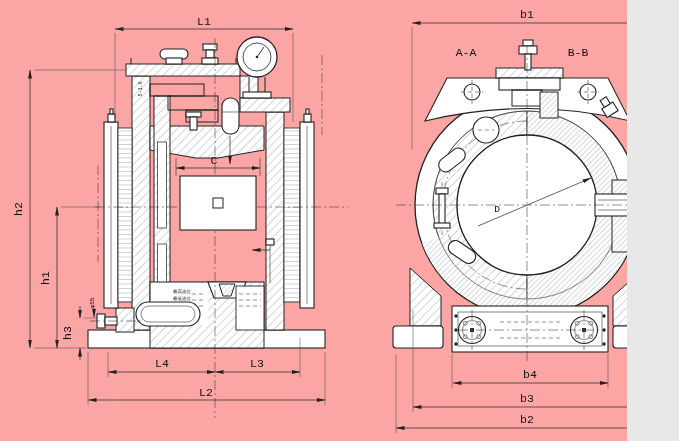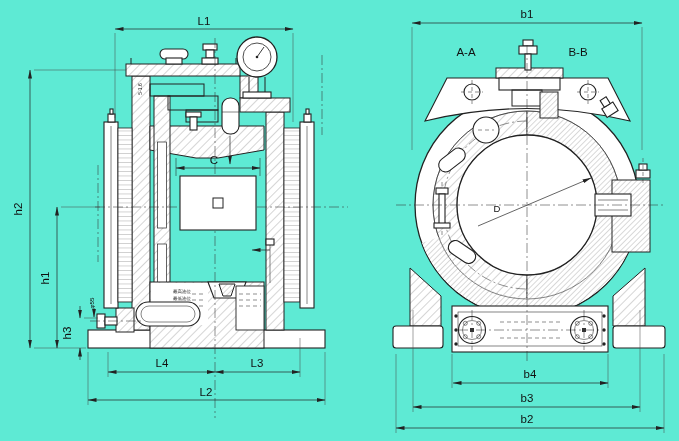--- a/index.html
+++ b/index.html
@@ -1,17 +1,17 @@
 <!DOCTYPE html>
 <html><head>
 <meta charset="utf-8">
 <style>
   html,body{margin:0;padding:0;background:#e8e8e8;}
-  .stage{width:679px;height:441px;background:#5eead4;position:relative;overflow:hidden;
-         font-family:Liberation Sans, sans-serif;}
+  .stage{width:627px;height:441px;background:#fca5a5;position:relative;overflow:hidden;
+         font-family:Liberation Mono, monospace;}
   svg{display:block}
   
   .o  {fill:#ffffff;stroke:#222222;stroke-width:1.1;}
   .oB {fill:#ffffff;stroke:#222222;stroke-width:1.3;}
   .o2 {fill:none;stroke:#222222;stroke-width:1.0;}
   .th {fill:none;stroke:#222222;stroke-width:0.55;}
   .hA {fill:url(#hatchA);stroke:#222222;stroke-width:1.0;}
   .hB {fill:url(#hatchB);stroke:#222222;stroke-width:1.0;}
   .hBn{fill:url(#hatchB);stroke:none;}
   .hR {fill:url(#ringsP);stroke:#222222;stroke-width:0.8;}

